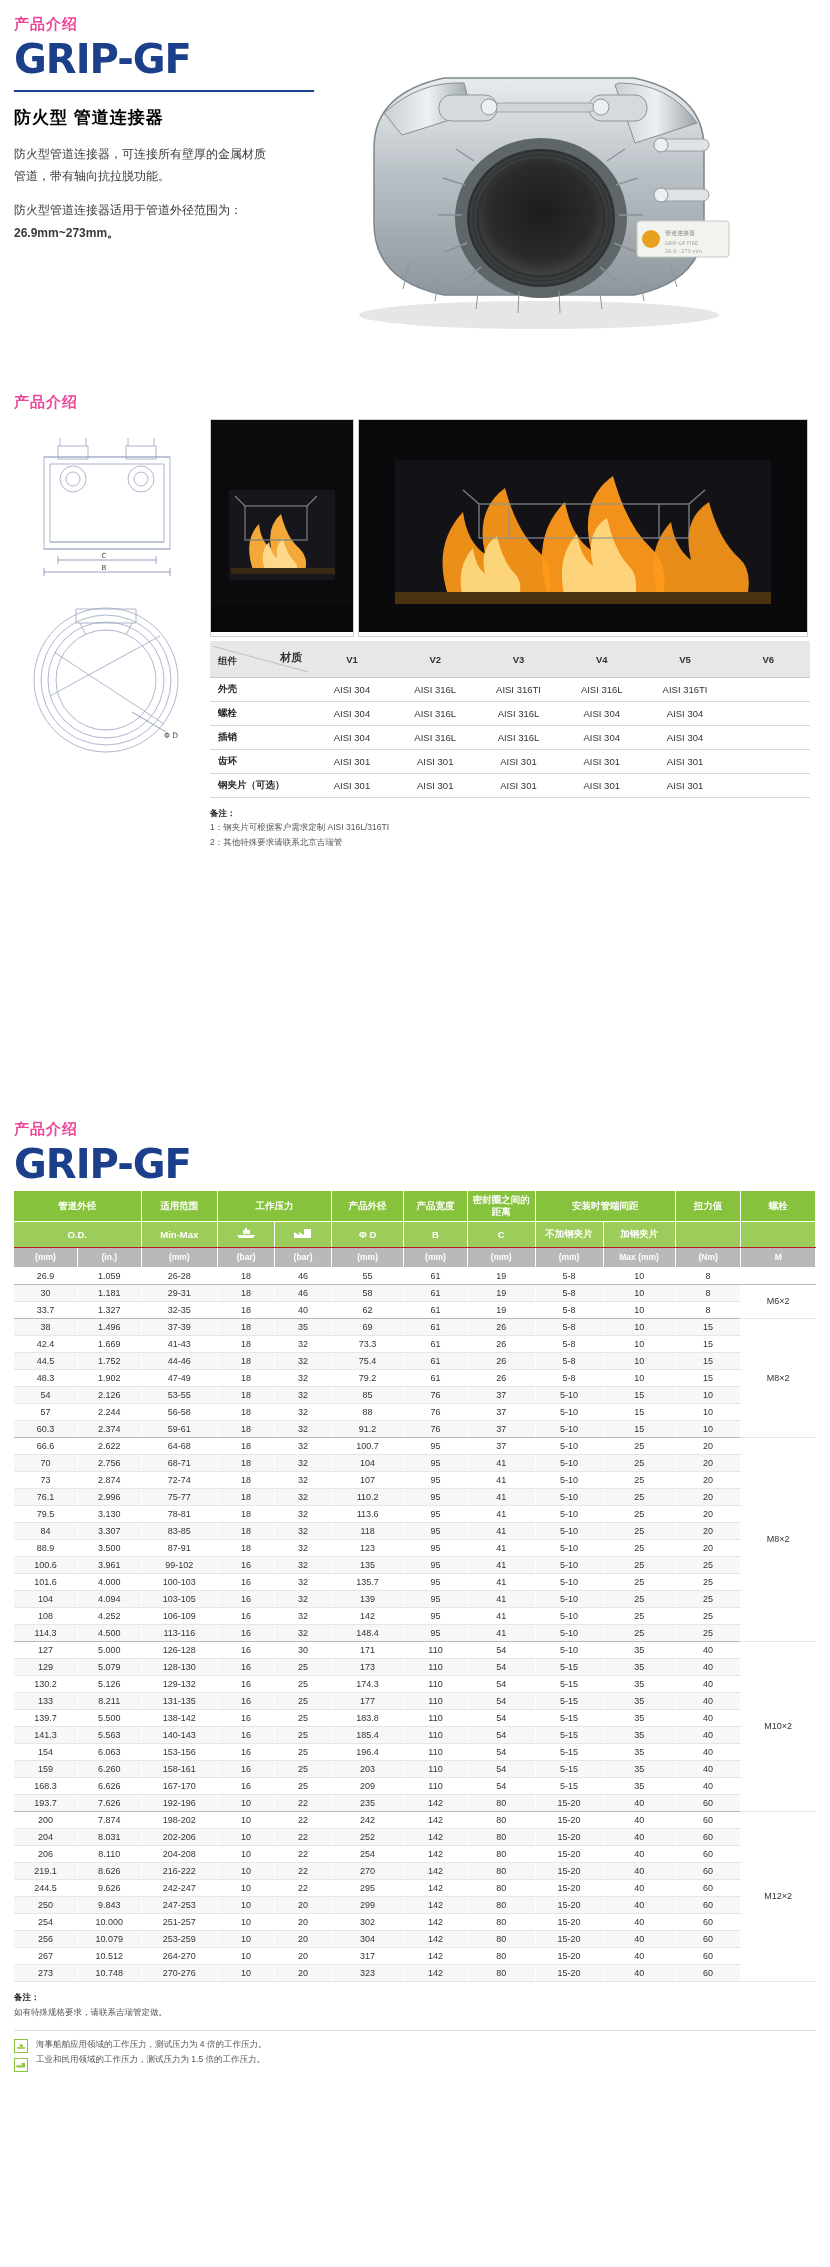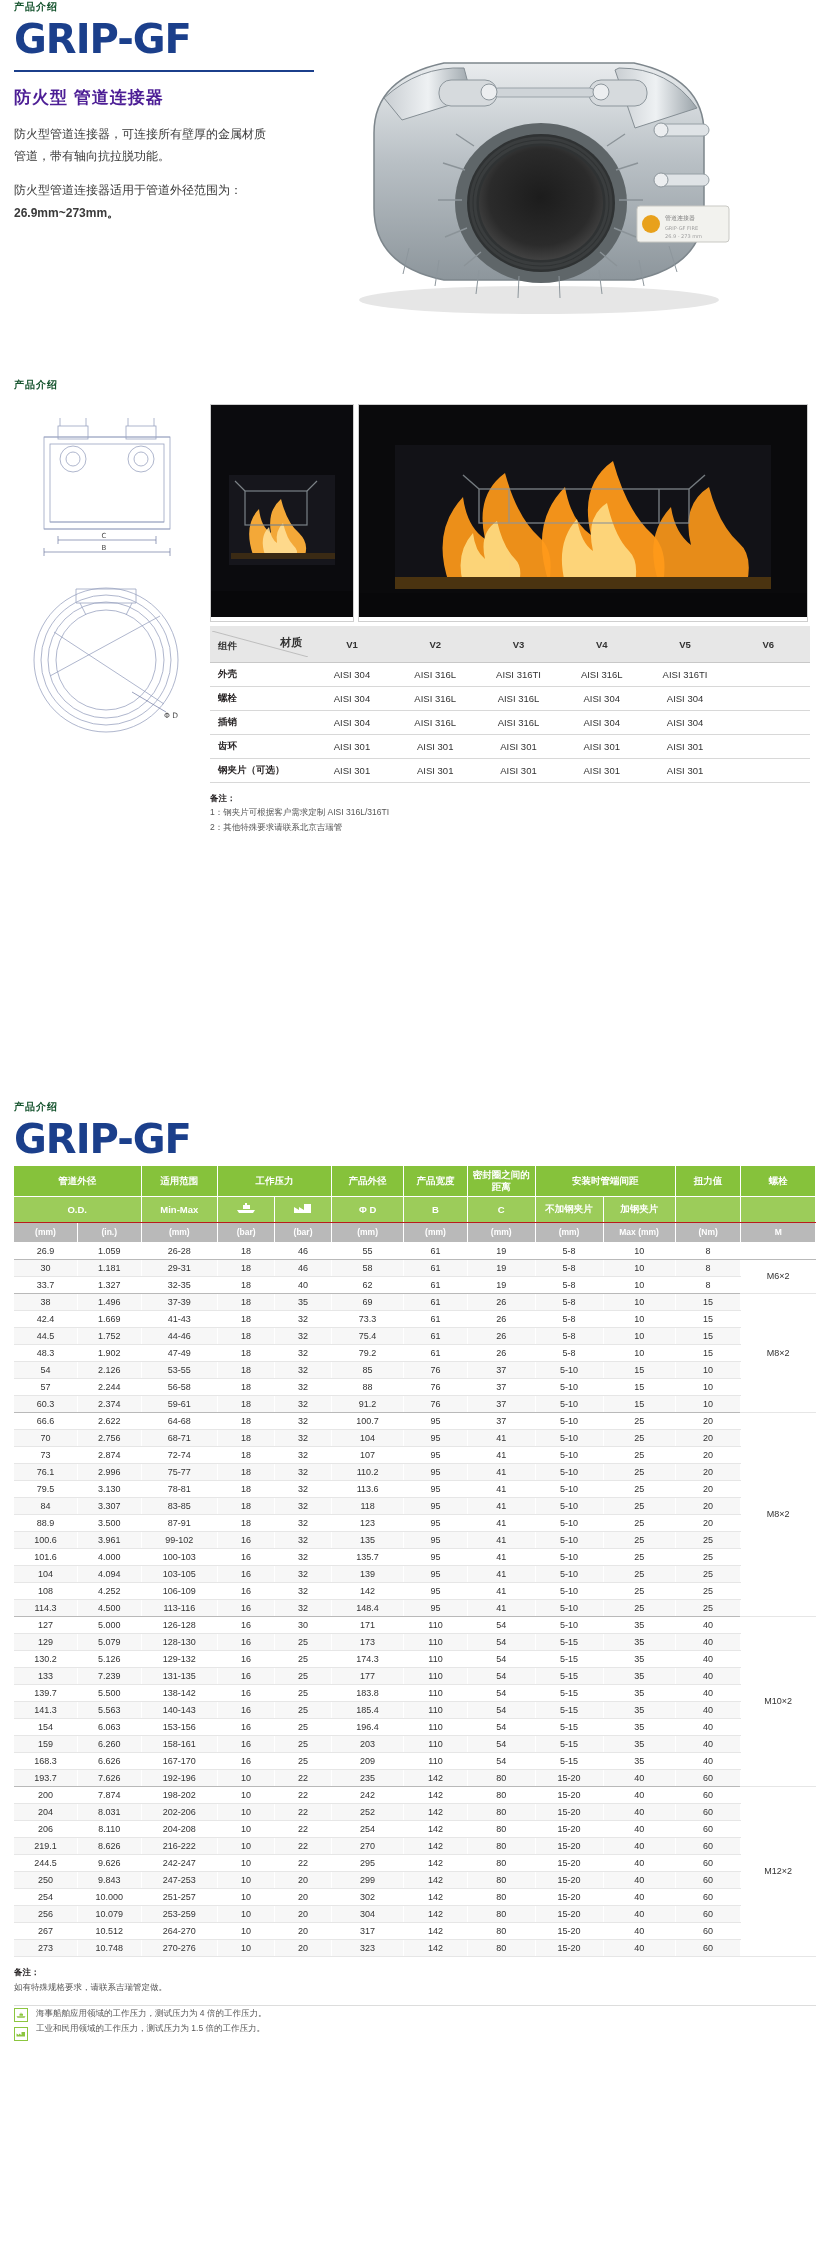--- a/index.html
+++ b/index.html
@@ -8,41 +8,41 @@
     width: 830px;
     background: #ffffff;
     font-family: "Liberation Sans", sans-serif;
     color: #231f20;
     -webkit-font-smoothing: antialiased;
   }
   .page { width: 830px; position: relative; padding: 0 14px; }
 
   
   .sec-head {
-    font-size: 10px;
+    font-size: 15px;
     font-weight: bold;
-    color: #14532d;
+    color: #ec4899;
     letter-spacing: 1px;
-    margin: 0 0 4px 0;
+    margin: 15px 0 4px 0;
   }
   .brand {
     font-size: 40px;
     font-weight: bold;
     color: #1b3f8b;
     letter-spacing: -1px;
     line-height: 1.05;
     margin: 0 0 6px 0;
     font-family: "DejaVu Sans", sans-serif;
   }
 
   
   .top { position: relative; height: 360px; }
   .top-left { width: 330px; }
   .rule { height: 2px; background: #1b3f8b; width: 300px; margin: 10px 0 14px 0; }
-  .sub-title { font-size: 17px; font-weight: bold; color: #4c1d95; margin: 0 0 14px 0; letter-spacing:1px;}
+  .sub-title { font-size: 17px; font-weight: bold; color: #000000; margin: 0 0 14px 0; letter-spacing:1px;}
   .body-cn { font-size: 12px; line-height: 1.85; color: #3a3a3a; margin: 0 0 12px 0; width: 258px; }
 
   
   .hero {
     position: absolute;
     left: 275px; top: 28px;
     width: 520px; height: 300px;
   }
   .hero svg { display:block; }
 
@@ -118,21 +118,21 @@
     border-bottom: 1px solid #e6e6e6;
     height: 17px;
     color: #333;
   }
   table.spec tbody tr:nth-child(even) td { background: #f7f7f7; }
   td.bolt-cell { background: #ffffff !important; border-left: 0; font-weight:normal; }
   .thick-sep td { border-bottom: 1px solid #b9b9b9 !important; }
 
   .foot-note { font-size: 8.5px; color: #555; line-height: 1.8; margin-top: 8px; }
   .foot-note .t { font-weight:bold; color:#231f20; }
-  .foot-rules { margin-top: 10px; border-top: 1px solid #ddd; display:flex; gap:8px; align-items:flex-start; }
+  .foot-rules { margin-top: 10px; border-top: 1px solid #ddd; padding-top:6px; display:flex; gap:8px; align-items:flex-start; }
   .ico-col { display:flex; flex-direction:column; gap:5px; padding-top:2px;}
   .ico { width: 14px; height: 14px; border: 1px solid #8cc63f; display:flex; align-items:center; justify-content:center; color:#8cc63f; font-size:9px;}
   .foot-rules .lines { font-size: 8.5px; color:#555; line-height:1.75; }
   .legal { font-size: 7.5px; color:#8a8a8a; border-top:1px solid #ddd; margin-top:8px; padding-top:5px; line-height:1.6;}
 </style>
 </head>
 <body>
 
 <div class="page">
 
@@ -782,21 +782,21 @@
             <td>25</td>
             <td>174.3</td>
             <td>110</td>
             <td>54</td>
             <td>5-15</td>
             <td>35</td>
             <td>40</td>
           </tr>
           <tr>
             <td>133</td>
-            <td>7.239</td>
+            <td>8.211</td>
             <td>131-135</td>
             <td>16</td>
             <td>25</td>
             <td>177</td>
             <td>110</td>
             <td>54</td>
             <td>5-15</td>
             <td>35</td>
             <td>40</td>
           </tr>

